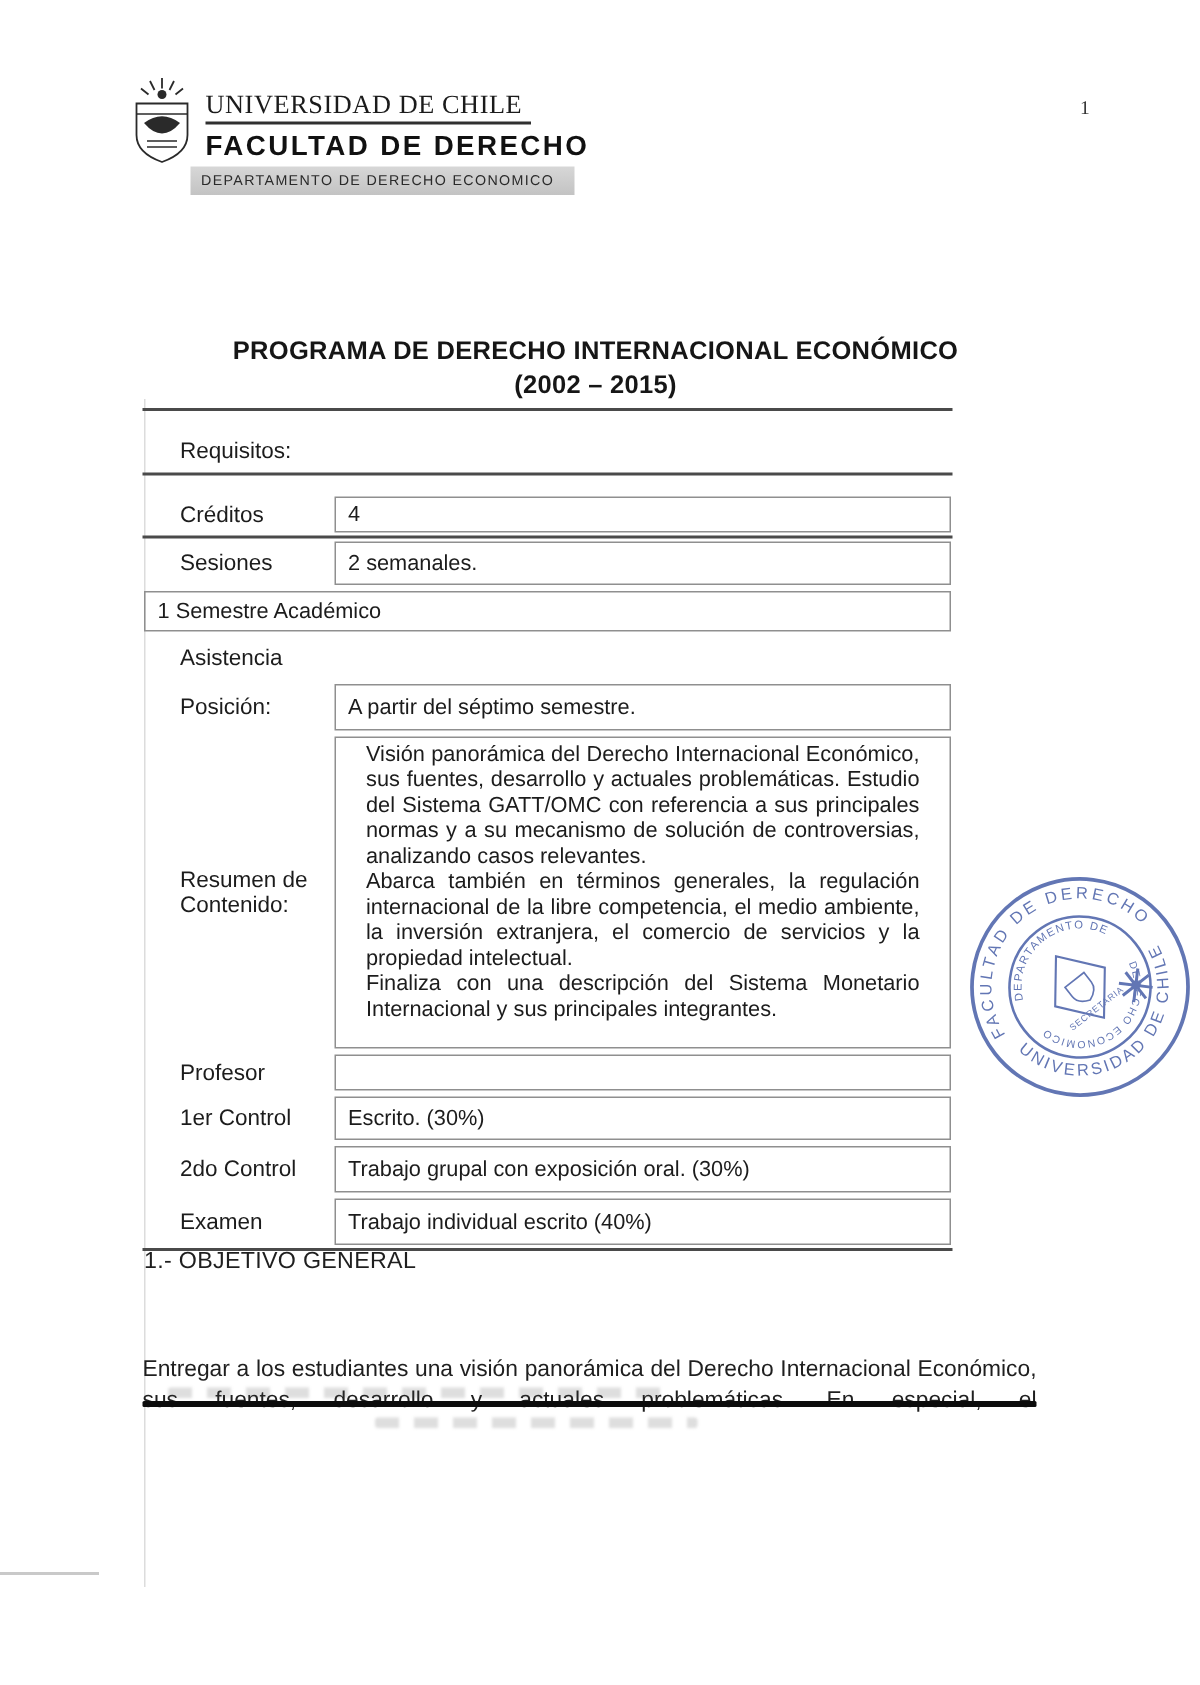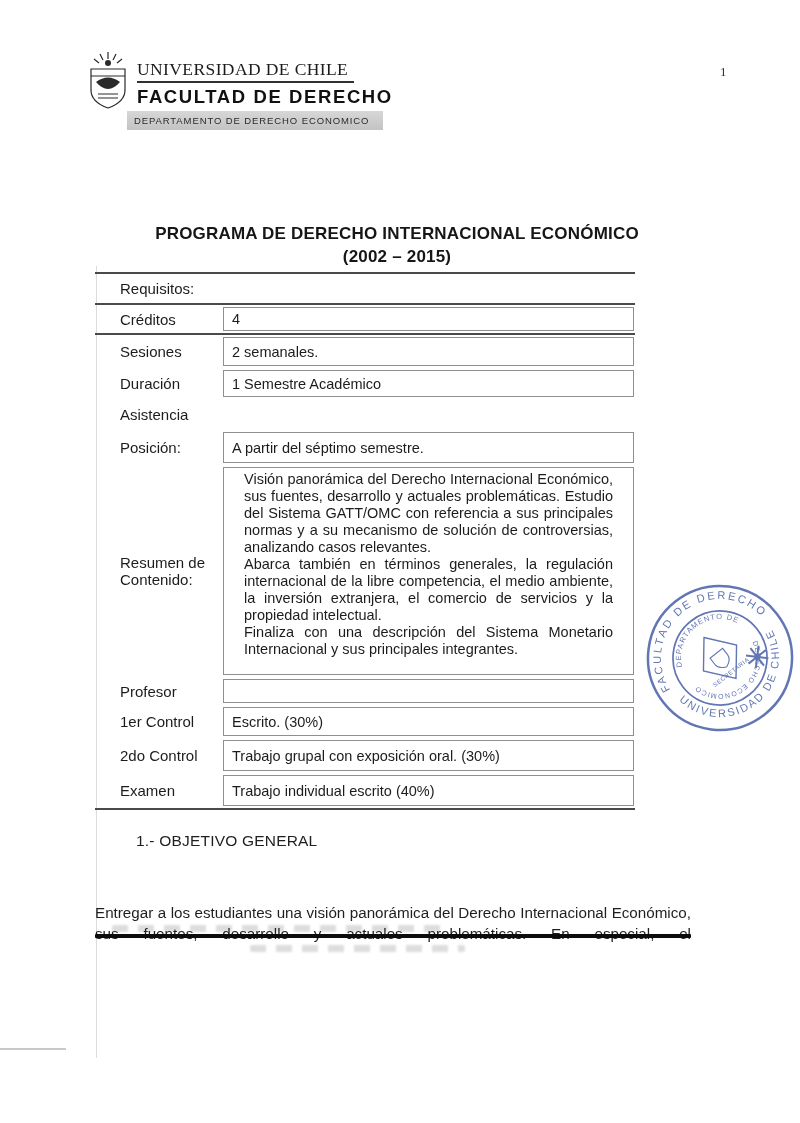--- a/index.html
+++ b/index.html
@@ -36,35 +36,35 @@
     line-height: 19px; padding-left: 7px; white-space: nowrap; margin-left: 39px;
   }
   .pageno { position: absolute; left: 720px; top: 64px; font-family: "Liberation Serif", serif; font-size: 13px; color: #333; }
 
   
   .title { position: absolute; left: 100px; top: 180px; width: 594px; text-align: center; font-weight: bold; font-size: 17px; line-height: 23px; color: #161616; letter-spacing: .2px; margin-top: 42px; }
 
   
   .tbl { position: absolute; left: 95px; top: 272px; width: 540px; border-top: 2px solid #4a4a4a; border-bottom: 2px solid #4a4a4a; }
   .row { display: flex; }
-  .row.sep { border-bottom: 2px solid #4a4a4a; }
+  .row.sep { border-bottom: 2px solid #4a4a4a; margin-top: 12px; }
   .lbl { width: 127px; padding-left: 25px; font-size: 15px; display: flex; align-items: center; color: #1c1c1c; line-height: 17px; }
   .cell { flex: 1; padding: 2px 1px; display: flex; }
   .box {
     flex: 1; border: 1px solid #8f8f8f;
     display: flex; align-items: center;
     padding: 1px 8px; font-size: 14.5px; color: #1c1c1c;
   }
   .box.multi {
     display: block; padding: 3px 20px;
     line-height: 17px; text-align: justify; white-space: pre-line;
   }
 
   
-  .sec  { position: absolute; left: 96px; top: 832px; font-size: 15.5px; color: #1f1f1f; letter-spacing: .2px; margin-left: 40px; }
+  .sec  { position: absolute; left: 96px; top: 832px; font-size: 15.5px; color: #1f1f1f; letter-spacing: .2px; }
   .para { position: absolute; left: 95px; top: 902px; width: 596px; font-size: 15.2px; line-height: 21px; text-align: justify; text-align-last: justify; color: #1f1f1f; }
 
   
   .bar { position: absolute; left: 95px; top: 934px; width: 596px; height: 4px; background: #0c0c0c; border-radius: 1px; }
   .smudge { position: absolute; height: 7px; border-radius: 2px; filter: blur(1px);
     background: repeating-linear-gradient(90deg, rgba(70,70,70,.18) 0 16px, transparent 16px 26px); }
   .sm1 { left: 112px; top: 925px; width: 330px; }
   .sm2 { left: 250px; top: 945px; width: 215px; }
 
   
@@ -116,21 +116,20 @@
           <div class="box">4</div>
         </div>
     </div>
     <div class="row" style="height:33px">
       <div class="lbl">Sesiones</div>
       <div class="cell">
           <div class="box">2 semanales.</div>
         </div>
     </div>
     <div class="row" style="height:31px">
-      <div class="lbl">Duración</div>
       <div class="cell">
           <div class="box">1 Semestre Académico</div>
         </div>
     </div>
     <div class="row" style="height:31px">
       <div class="lbl">Asistencia</div>
     </div>
     <div class="row" style="height:35px">
       <div class="lbl">Posición:</div>
       <div class="cell">

